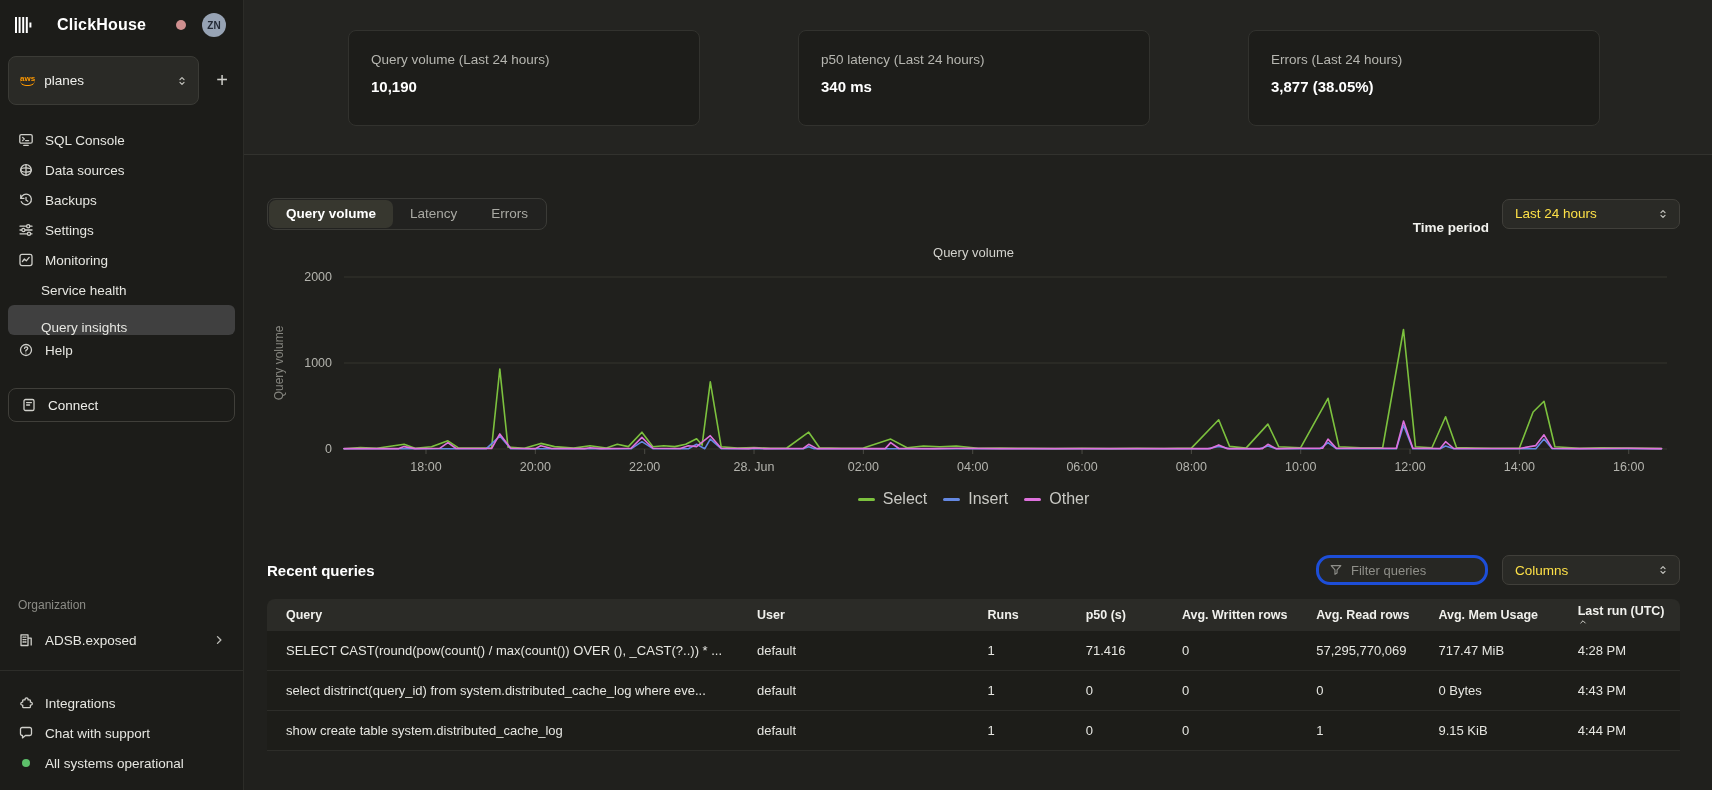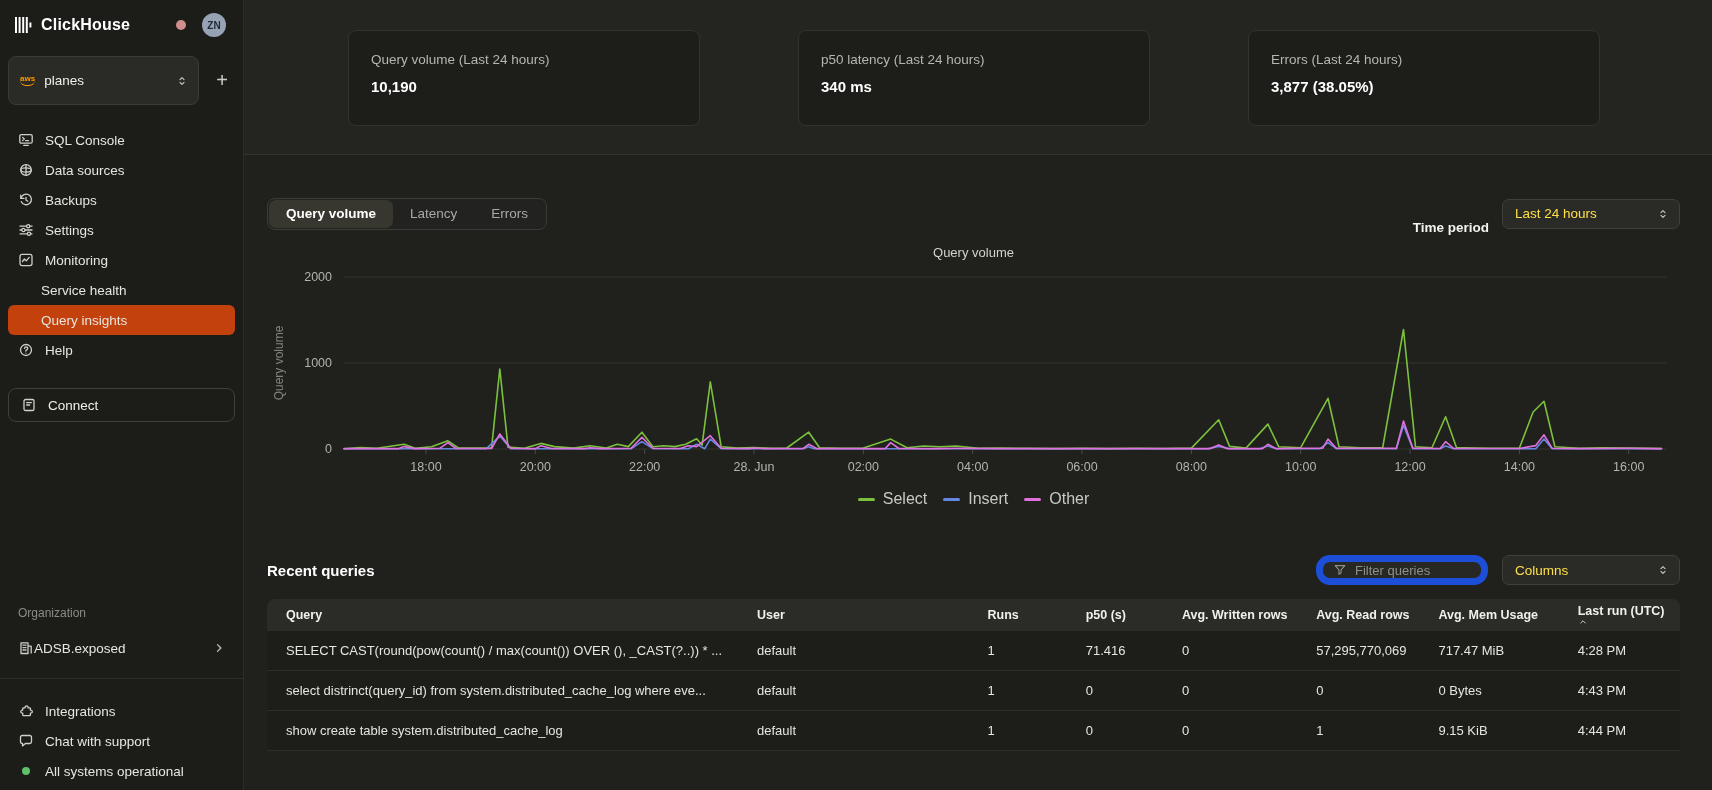--- a/index.html
+++ b/index.html
@@ -15,51 +15,51 @@
 
   
   .sidebar {
     width: 244px; min-width: 244px; height: 790px;
     background: #1c1c19;
     border-right: 1px solid #2c2c28;
     display: flex; flex-direction: column;
     padding: 0 8px;
   }
   .brand-row { display:flex; align-items:center; padding: 13px 9px 0 7px; }
-  .brand-name { font-size:16px; font-weight:bold; color:#fff; margin-left:8px; letter-spacing:.2px; }
+  .brand-name { font-size:16px; font-weight:bold; color:#fff; margin-left:24px; letter-spacing:.2px; }
   .rec-dot { width:10px; height:10px; border-radius:50%; background:#cf8f8f; margin-left:auto; }
   .avatar { width:24px; height:24px; border-radius:50%; background:#97a3b4; color:#242b37;
     font-size:10px; font-weight:bold; display:flex; align-items:center; justify-content:center; margin-left:16px; }
 
   .service-row { margin-top:19px; display:flex; align-items:center; gap:10px; }
   .service-select { flex:1; height:49px; background:#2a2a26; border:1px solid #3b3b36; border-radius:8px;
     display:flex; align-items:center; padding:0 10px 0 11px; gap:9px; font-size:13.5px; color:#f0f0ec; cursor:pointer; }
   .aws-badge { color:#f90; font-weight:bold; font-size:8px; line-height:1; border-bottom:1.5px solid #f90;
     border-radius:0 0 6px 6px; padding-bottom:2px; }
   .add-btn { width:26px; height:26px; display:flex; align-items:center; justify-content:center;
     color:#cfcfca; font-size:20px; font-weight:300; cursor:pointer; border-radius:6px; }
 
   .nav { margin-top:20px; }
   .nav-item { height:30px; display:flex; align-items:center; gap:11px; padding:0 10px;
     border-radius:6px; font-size:13.5px; color:#e6e6e1; cursor:pointer; }
   .nav-item.sub { padding-left:33px; }
-  .nav-item.active { background:#c2410c; }
+  .nav-item.active { background:#404040;align-items:flex-end; }
   .nav-item .ic { width:16px; height:16px; color:#cfcfca; flex:none; display:flex; align-items:center; justify-content:center; }
 
   .connect-btn { margin-top:23px; height:34px; border:1px solid #403f3a; border-radius:8px;
     display:flex; align-items:center; gap:11px; padding:0 12px; font-size:13.5px; color:#eeeeea; cursor:pointer; }
   .connect-btn .ic { width:16px; height:16px; color:#cfcfca; }
 
   .sidebar-spacer { flex:1; }
   .org-heading { font-size:12px; color:#8c8c86; padding:0 10px; }
-  .org-row { margin-top:13px; height:30px; display:flex; align-items:center; padding:0 10px;
+  .org-row { margin-top:13px; height:30px; display:flex; align-items:center; gap:11px; padding:0 10px;
     font-size:13.5px; color:#e6e6e1; border-radius:6px; cursor:pointer; }
   .org-row .chev { margin-left:auto; color:#bdbdb8; }
   .sidebar-divider { border:none; border-top:1px solid #2d2d29; margin:15px -8px 0; }
-  .side-footer { padding:17px 0 4px; }
+  .side-footer { padding:17px 0 12px; }
   .status-dot { width:8px; height:8px; border-radius:50%; background:#5dc06a; margin:0 auto; }
 
   
   .main { flex:1; display:flex; flex-direction:column; min-width:0; }
   .top-header { height:44px; min-height:44px; background:#191916; display:flex; align-items:center;
     padding:0 24px; font-size:13.5px; font-weight:bold; color:#fff; }
 
   .stats-strip { background:#242421; border-bottom:1px solid #32322e; padding:30px 112px 28px 104px;
     display:flex; gap:98px; }
   .stat-card { flex:1; background:#1d1d1a; border:1px solid #32322e; border-radius:8px; padding:21px 22px; height:96px; }
@@ -78,21 +78,21 @@
     display:flex; align-items:center; padding:0 10px 0 12px; font-size:13.5px; color:#fde047; cursor:pointer; }
   .select-box .chev { margin-left:auto; color:#c4c4bf; }
   .chart-title { text-align:center; margin-top:10px; font-size:13px; color:#d2d2cd; }
   .legend { display:flex; justify-content:center; gap:16px; margin-top:2px; font-size:16px; color:#c9c9c4; }
   .legend-item { display:flex; align-items:center; gap:8px; cursor:pointer; }
   .legend-swatch { width:17px; height:3px; border-radius:2px; }
 
   .queries-section { padding:0 32px 0 23px; }
   .queries-toolbar { margin-top:47px; display:flex; align-items:center; }
   .queries-title { font-size:15px; font-weight:bold; color:#fff; }
-  .filter-box { margin-left:auto; width:172px; height:30px; background:#272723; border:7px solid #1d4ed8;
+  .filter-box { margin-left:auto; width:172px; height:30px; background:#272723; border:3px solid #1d4ed8;
     border-radius:14px; display:flex; align-items:center; padding:0 10px; gap:8px; color:#8f8f89; }
   .filter-box input { background:transparent; border:none; outline:none; color:#e8e8e4;
     font-size:13px; width:100%; font-family:"Liberation Sans",sans-serif; }
   .filter-box input::placeholder { color:#8f8f89; }
   .columns-box { margin-left:14px; }
 
   table.qtable { margin-top:14px; width:100%; border-collapse:separate; border-spacing:0; table-layout:fixed; }
   .qtable th { background:#2b2b27; height:32px; text-align:left; font-size:12.5px; font-weight:bold;
     color:#f0f0ec; padding:0 6px 0 19px; white-space:nowrap; overflow:hidden; }
   .qtable th:first-child { border-top-left-radius:8px; }

